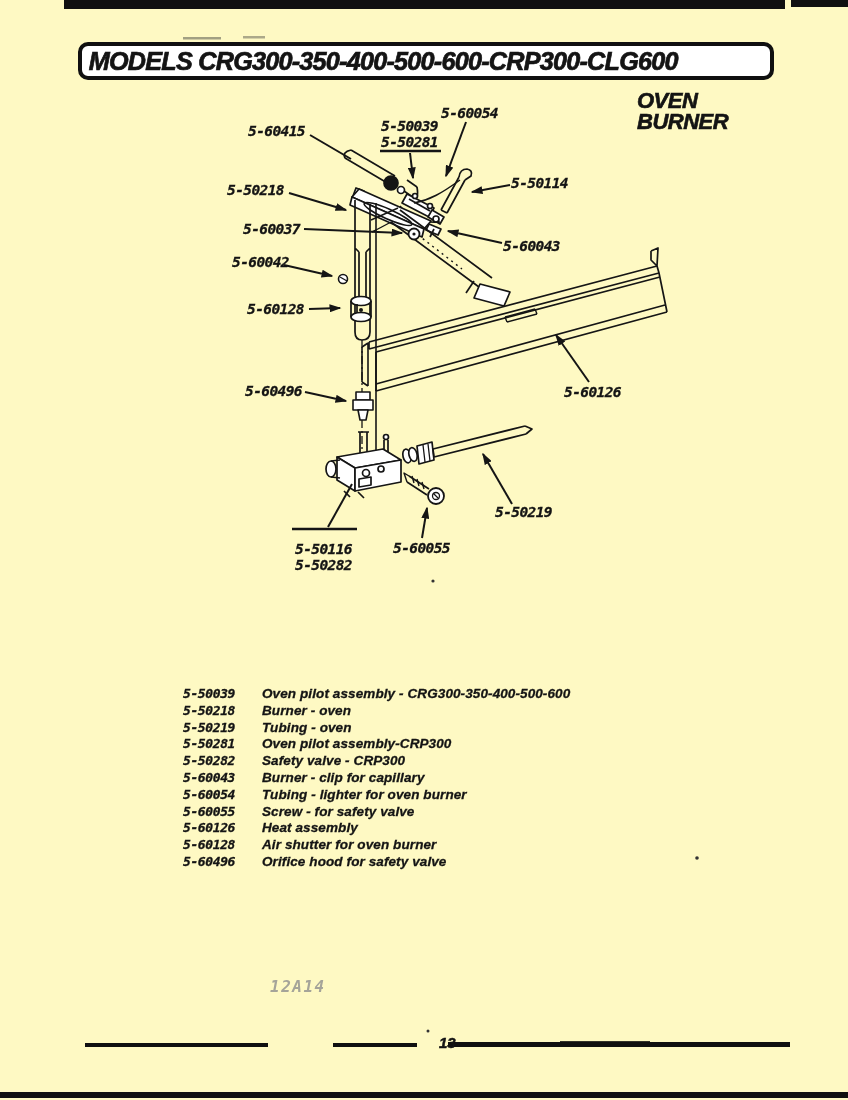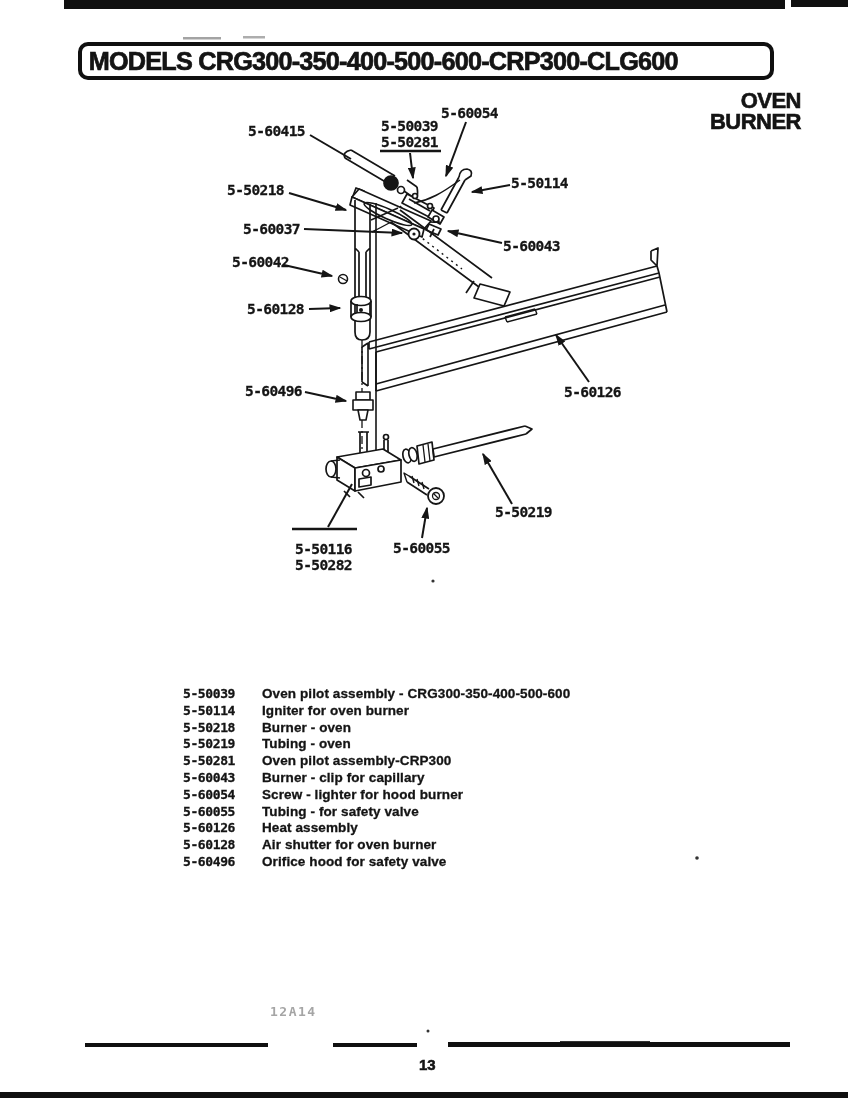--- a/index.html
+++ b/index.html
@@ -1,43 +1,43 @@
 <!DOCTYPE html>
 <html><head>
 <meta charset="utf-8">
 <style>
   html,body{margin:0;padding:0;background:#e8e8e8;}
-  .page{position:relative;width:848px;height:1100px;background:#ffffff;overflow:hidden;
-        font-family:"Liberation Sans",sans-serif;color:#141414;}
+  .page{position:relative;width:848px;height:1100px;background:#fef9c3;overflow:hidden;
+        font-family:"Liberation Sans",sans-serif;color:#141414;font-style:italic;}
   .art{position:absolute;left:0;top:0;}
   
   .models-box{position:absolute;left:78px;top:42px;width:688px;height:30px;
               border:4px solid #101010;border-radius:10px;background:#fff;
               display:flex;align-items:center;}
   .models-text{font-size:26px;font-weight:bold;letter-spacing:-0.8px;padding-left:7px;
                transform:scaleX(0.97);transform-origin:left center;white-space:nowrap;
                -webkit-text-stroke:0.7px #101010;}
-  .corner-title{position:absolute;left:671px;top:90px;width:130px;text-align:right;
+  .corner-title{position:absolute;left:637px;top:90px;width:130px;text-align:left;
                 font-weight:bold;font-size:22px;line-height:21px;letter-spacing:-0.5px;
                 -webkit-text-stroke:0.6px #101010;}
   
   .callout{position:absolute;font-family:"DejaVu Sans Mono","Liberation Mono",monospace;
            font-weight:bold;font-size:14.5px;letter-spacing:-0.6px;white-space:nowrap;
            color:#141414;-webkit-text-stroke:0.3px #141414;}
   
   .parts-list{position:absolute;left:183px;top:685px;}
   .parts-row{height:16.8px;line-height:16.8px;white-space:nowrap;}
   .pnum{display:inline-block;width:79px;font-family:"DejaVu Sans Mono","Liberation Mono",monospace;
         font-size:13px;font-weight:bold;letter-spacing:-0.4px;-webkit-text-stroke:0.3px #141414;}
   .pdesc{font-size:13.5px;font-weight:bold;letter-spacing:0.1px;-webkit-text-stroke:0.3px #141414;}
   
-  .plate-code{position:absolute;left:270px;top:1004px;font-family:"DejaVu Sans Mono",monospace;
-              font-size:13px;font-weight:bold;color:#8f8f8f;letter-spacing:1.5px;
+  .plate-code{position:absolute;left:270px;top:977px;font-family:"DejaVu Sans Mono",monospace;
+              font-size:16px;font-weight:bold;color:#8f8f8f;letter-spacing:1.5px;
               filter:blur(0.4px);opacity:.8;}
-  .page-number{position:absolute;left:419px;top:1034px;font-size:15px;font-weight:bold;margin-top:22px;
+  .page-number{position:absolute;left:439px;top:1034px;font-size:15px;font-weight:bold;
                -webkit-text-stroke:0.5px #101010;}
 </style>
 </head>
 <body>
 
 <div class="page">
 
   <svg class="art" width="848" height="1100" viewBox="0 0 848 1100" stroke="#151515" fill="none" stroke-width="1.7" stroke-linejoin="round">
     <defs>
       <marker id="ah" viewBox="0 0 12 8" refX="10.5" refY="4" markerWidth="12" markerHeight="8" orient="auto" markerUnits="userSpaceOnUse">
@@ -220,50 +220,50 @@
   <div class="callout" style="left:393px;top:540px">5-60055</div>
   <div class="callout" style="left:295px;top:541px">5-50116</div>
   <div class="callout" style="left:295px;top:557px">5-50282</div>
 
   <div class="parts-list">
 
       <div class="parts-row">
         <span class="pnum">5-50039</span><span class="pdesc">Oven pilot assembly - CRG300-350-400-500-600</span>
       </div>
 
-      <div class="parts-row">
-        <span class="pnum">5-50114</span><span class="pdesc">Igniter for oven burner</span>
-      </div>
 
 
       <div class="parts-row">
         <span class="pnum">5-50218</span><span class="pdesc">Burner - oven</span>
       </div>
 
       <div class="parts-row">
         <span class="pnum">5-50219</span><span class="pdesc">Tubing - oven</span>
       </div>
 
       <div class="parts-row">
         <span class="pnum">5-50281</span><span class="pdesc">Oven pilot assembly-CRP300</span>
       </div>
 
+      <div class="parts-row">
+        <span class="pnum">5-50282</span><span class="pdesc">Safety valve - CRP300</span>
+      </div>
 
 
 
       <div class="parts-row">
         <span class="pnum">5-60043</span><span class="pdesc">Burner - clip for capillary</span>
       </div>
 
       <div class="parts-row">
-        <span class="pnum">5-60054</span><span class="pdesc">Screw - lighter for hood burner</span>
-      </div>
-
-      <div class="parts-row">
-        <span class="pnum">5-60055</span><span class="pdesc">Tubing - for safety valve</span>
+        <span class="pnum">5-60054</span><span class="pdesc">Tubing - lighter for oven burner</span>
+      </div>
+
+      <div class="parts-row">
+        <span class="pnum">5-60055</span><span class="pdesc">Screw - for safety valve</span>
       </div>
 
       <div class="parts-row">
         <span class="pnum">5-60126</span><span class="pdesc">Heat assembly</span>
       </div>
 
       <div class="parts-row">
         <span class="pnum">5-60128</span><span class="pdesc">Air shutter for oven burner</span>
       </div>
 

